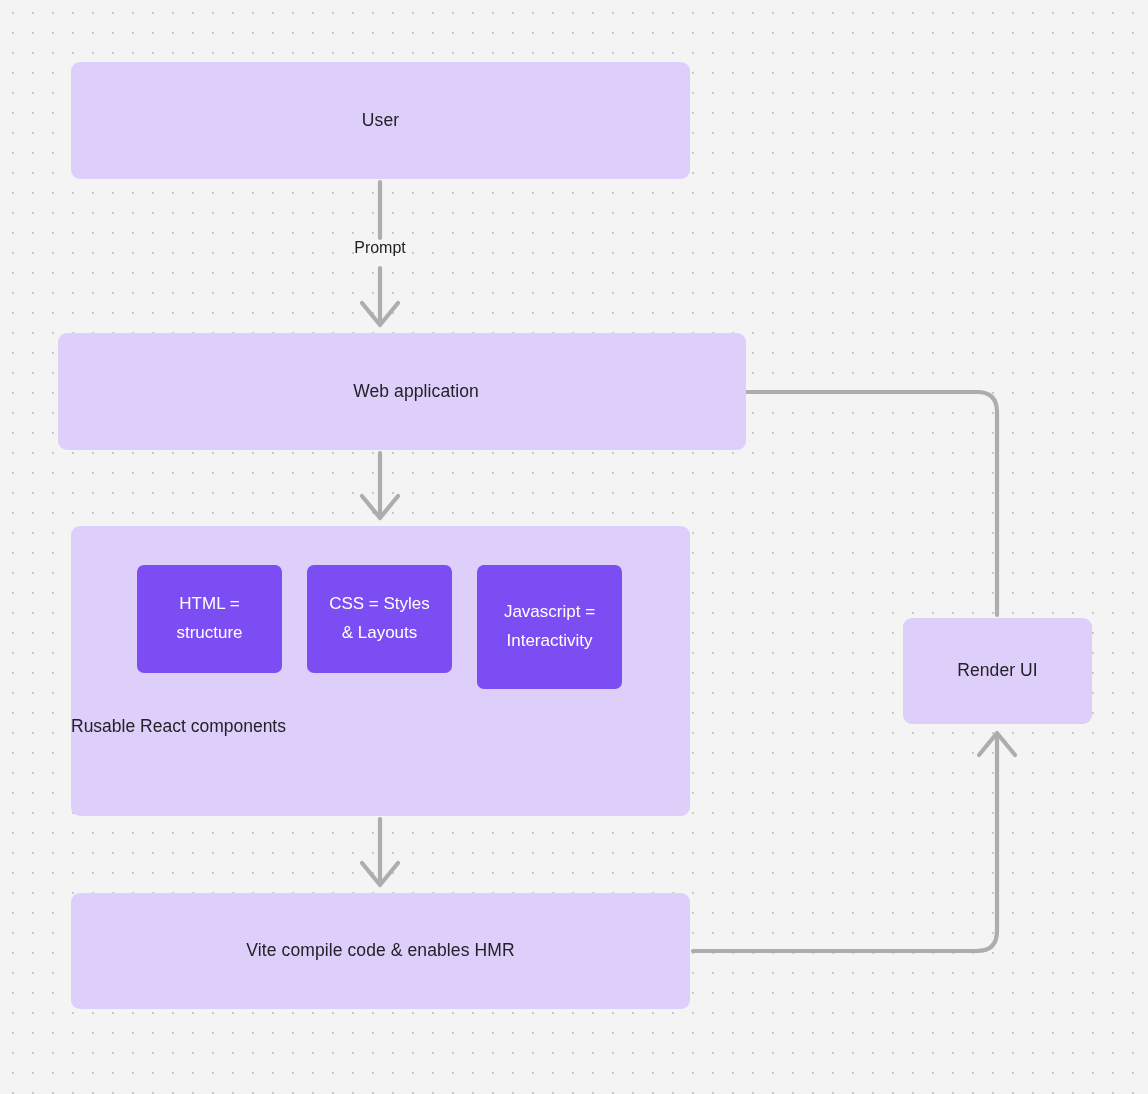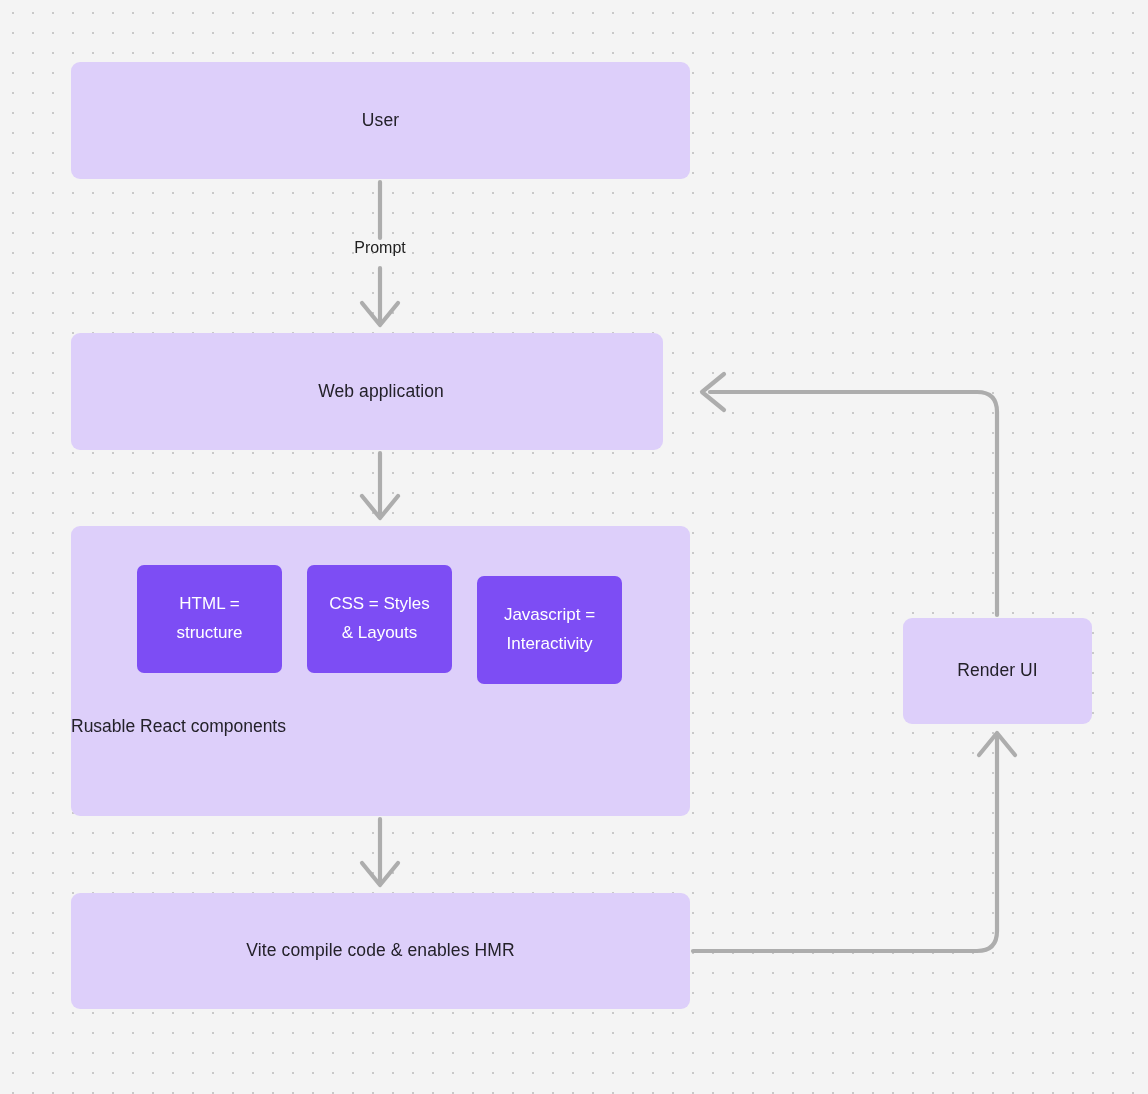--- a/index.html
+++ b/index.html
@@ -38,21 +38,21 @@
     color: #232129;
     font-size: 17.5px;
     line-height: 1.35;
     text-align: center;
     letter-spacing: 0.1px;
     white-space: pre-line;
   }
 
   
   #node-user      { left: 71px;  top: 62px;  width: 619px; height: 117px; }
-  #node-webapp    { left: 71px;  top: 333px; width: 592px; height: 117px; padding-left: 28px; }
+  #node-webapp    { left: 58px;  top: 333px; width: 688px; height: 117px; padding-left: 28px; }
   #node-components{ left: 71px;  top: 526px; width: 619px; height: 290px;
                     border-radius: 9px; display: block; }
   #node-vite      { left: 71px;  top: 893px; width: 619px; height: 116px; }
 
   
   #node-render    { left: 903px; top: 618px; width: 189px; height: 106px; }
 
   
   .chip {
     position: absolute;
@@ -65,21 +65,21 @@
   }
   .chip-label {
     color: #ffffff;
     font-size: 17px;
     line-height: 1.7;
     text-align: center;
     white-space: pre-line;
   }
   #chip-html { left: 66px;  top: 39px; width: 145px; height: 108px; }
   #chip-css  { left: 236px; top: 39px; width: 145px; height: 108px; }
-  #chip-js   { left: 406px; top: 50px; width: 145px; height: 108px; }
+  #chip-js   { left: 406px; top: 39px; width: 145px; height: 124px; }
 
   #components-caption {
     position: absolute;
     left: 0;
     top: 190px;
     width: 619px;
     color: #232129;
     font-size: 17.5px;
   }
 

